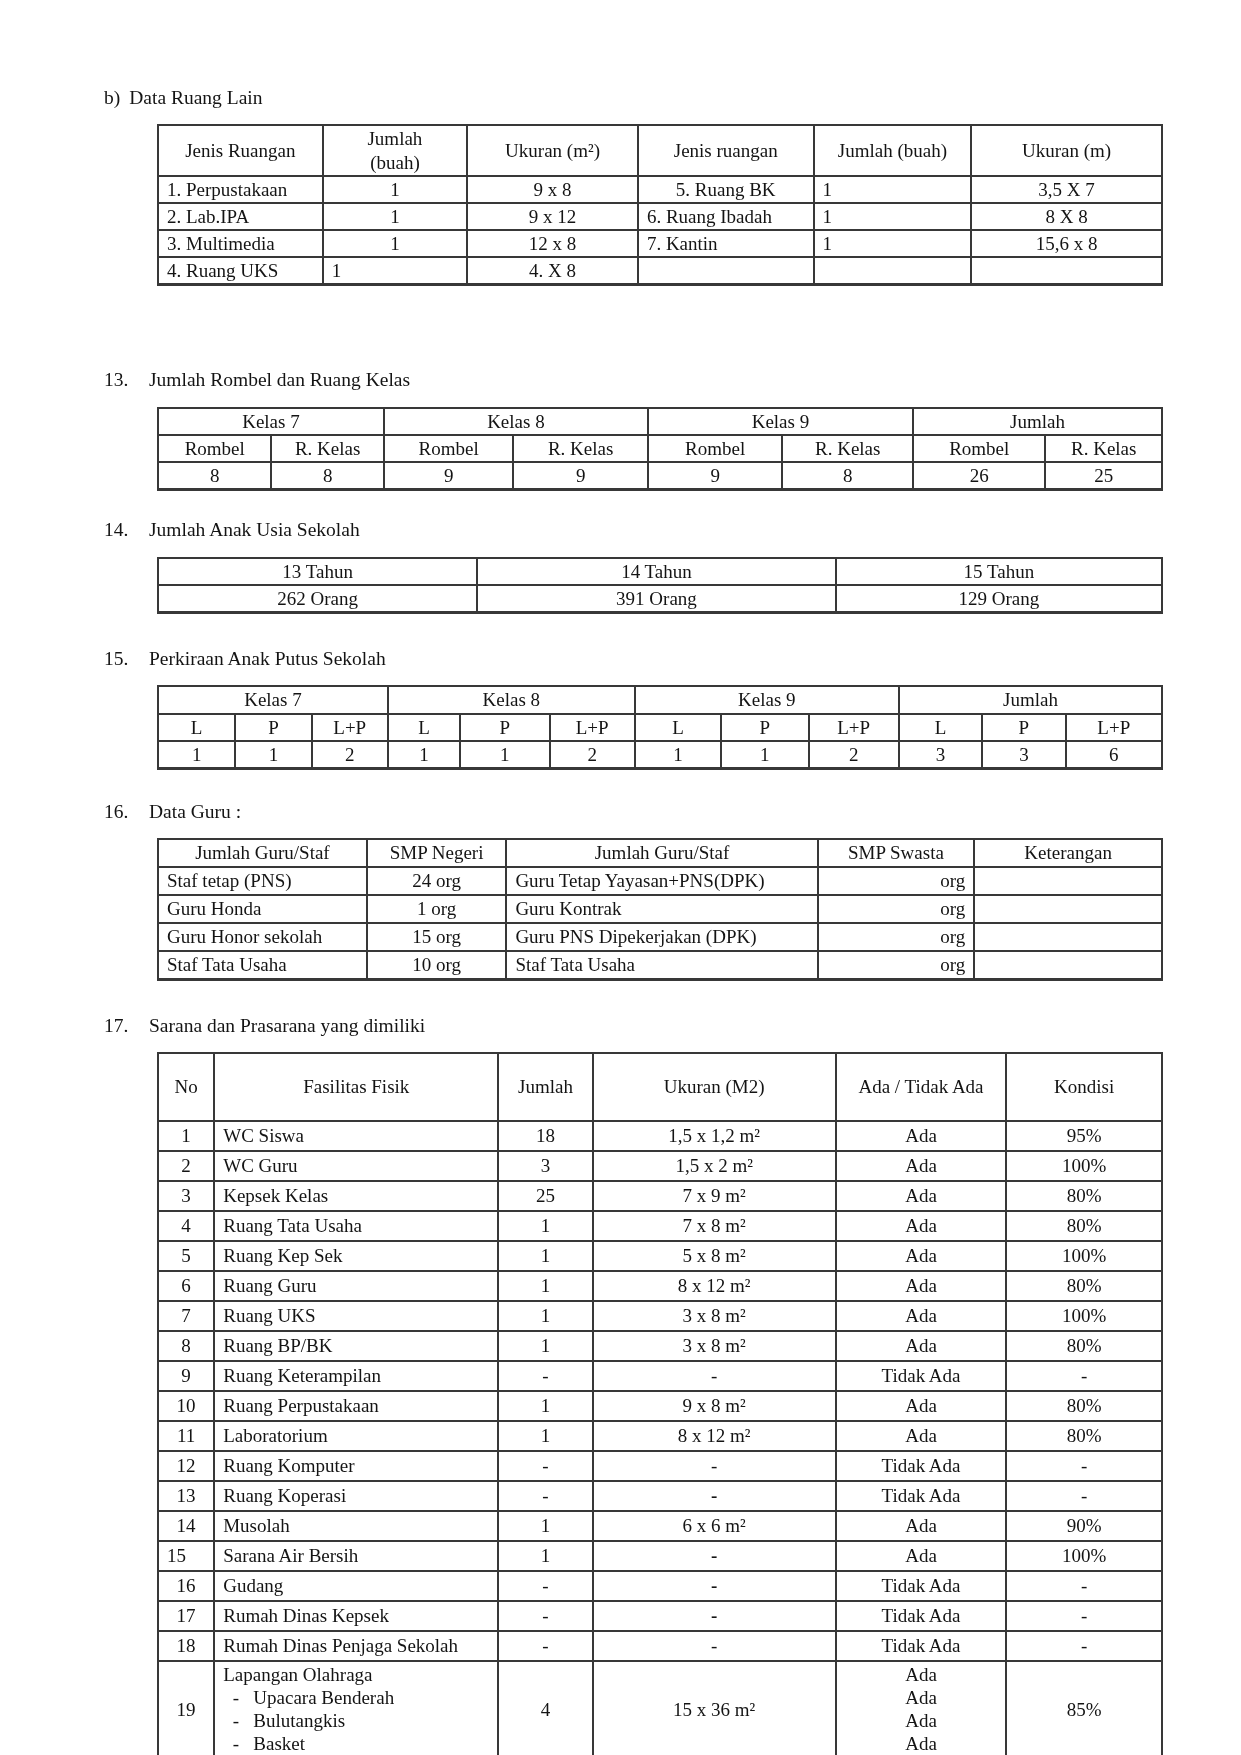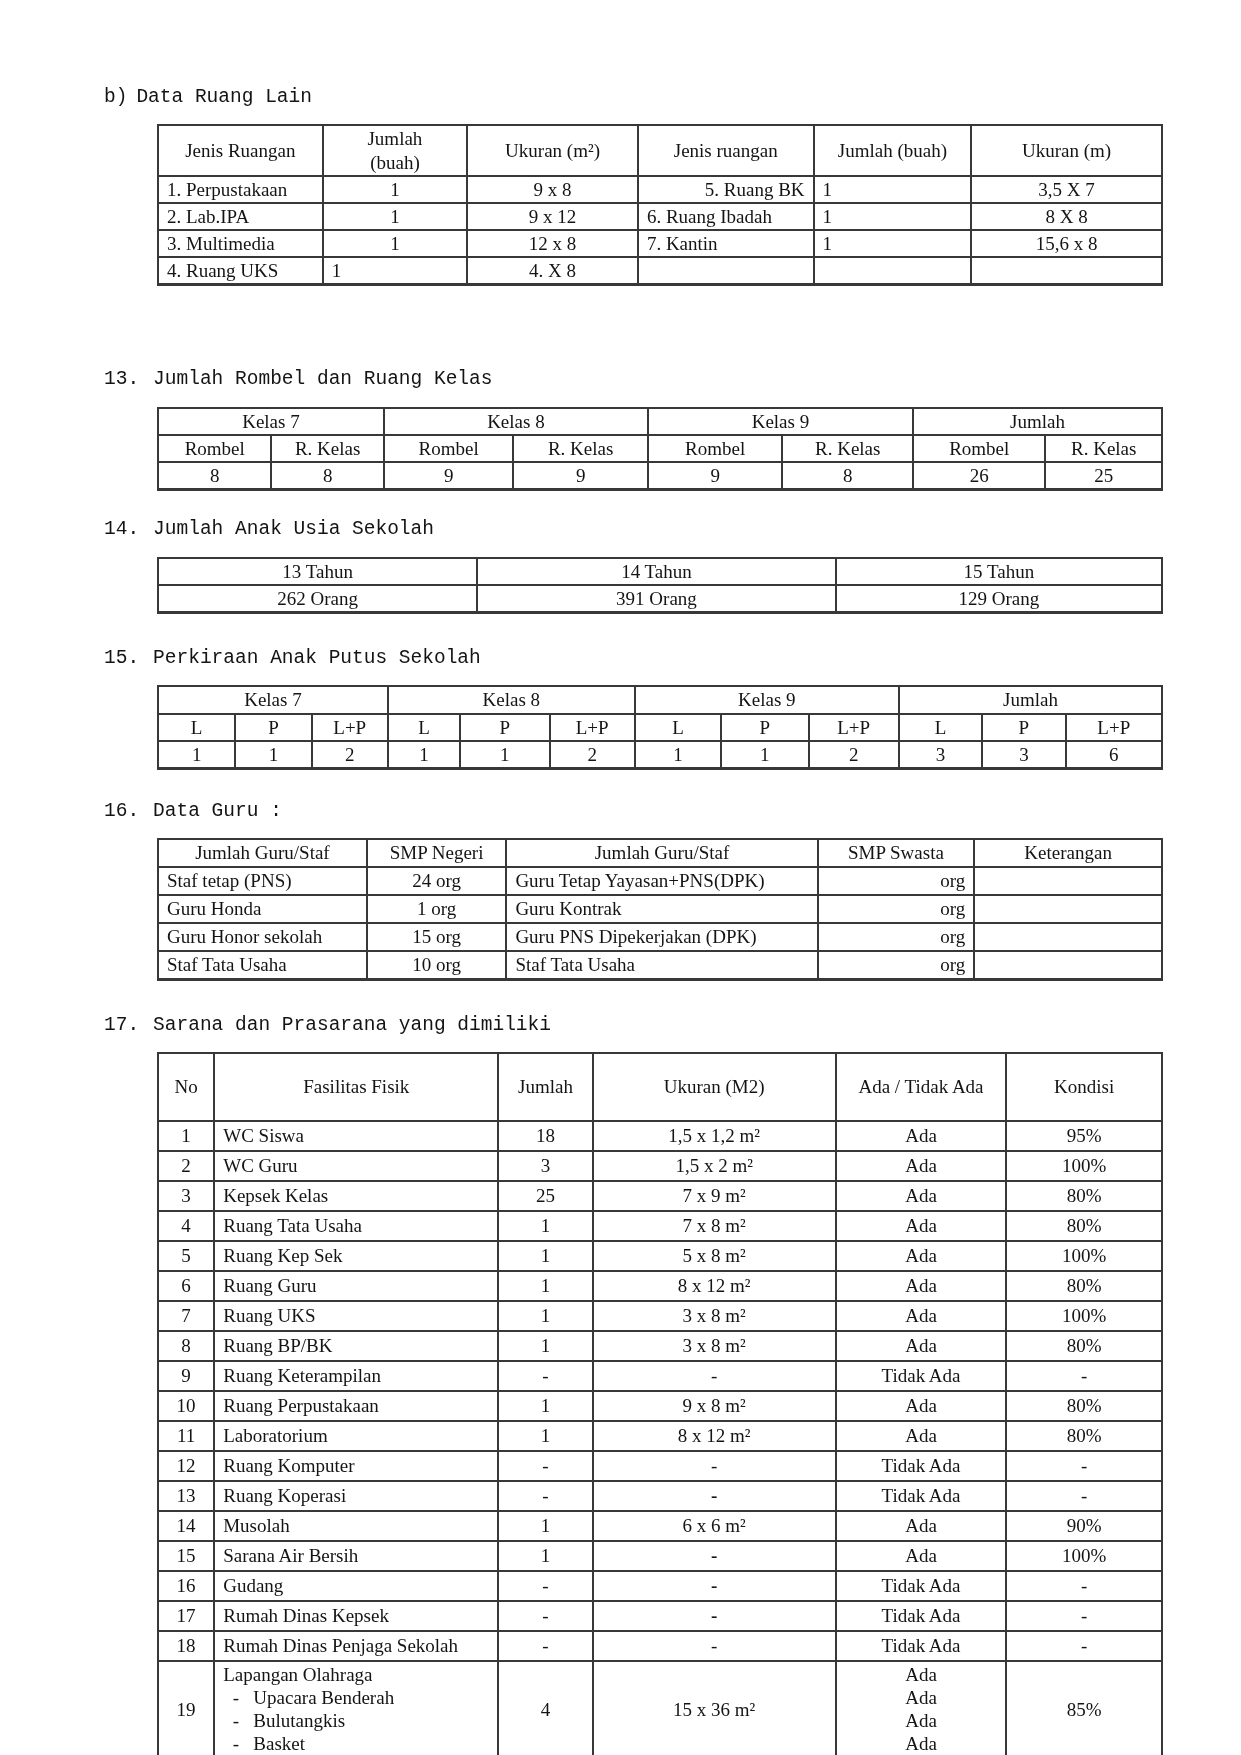--- a/index.html
+++ b/index.html
@@ -11,21 +11,20 @@
     padding: 86px 88px 0 104px;
     font-family: "Liberation Serif", serif;
     color: #141414;
     overflow: hidden;
   }
   .heading {
     font-size: 19.5px;
     line-height: 1.2;
     margin: 0 0 15px 0;
     white-space: nowrap;
-    font-family: Liberation Mono, monospace;
   }
   .h-num { display: inline-block; min-width: 31px; margin-right: 14px; }
   .lvl-b .h-num { min-width: 0; margin-right: 9px; }
 
   .tbl { margin-left: 53px; }
   .tbl table {
     border-collapse: collapse;
     table-layout: fixed;
     width: 1006px;
     border-bottom: 3px solid #383838;
@@ -80,21 +79,21 @@
           <th>Jenis ruangan</th>
           <th>Jumlah (buah)</th>
           <th>Ukuran (m)</th>
         </tr>
       </thead>
       <tbody>
         <tr>
           <td style="text-align: left;">1. Perpustakaan</td>
           <td style="text-align: center;">1</td>
           <td style="text-align: center;">9 x 8</td>
-          <td style="text-align: right; border-radius: 12px;">5. Ruang BK</td>
+          <td style="text-align: center; border-radius: 12px;">5. Ruang BK</td>
           <td style="text-align: left;">1</td>
           <td style="text-align: center;">3,5 X 7</td>
         </tr>
         <tr>
           <td style="text-align: left;">2. Lab.IPA</td>
           <td style="text-align: center;">1</td>
           <td style="text-align: center;">9 x 12</td>
           <td style="text-align: left;">6. Ruang Ibadah</td>
           <td style="text-align: left;">1</td>
           <td style="text-align: center;">8 X 8</td>
@@ -438,21 +437,21 @@
         </tr>
         <tr>
           <td style="text-align: center;">14</td>
           <td style="text-align: left;">Musolah</td>
           <td style="text-align: center;">1</td>
           <td style="text-align: center;">6 x 6 m²</td>
           <td style="text-align: center;">Ada</td>
           <td style="text-align: center;">90%</td>
         </tr>
         <tr>
-          <td style="text-align: center;">15</td>
+          <td style="text-align: left;">15</td>
           <td style="text-align: left;">Sarana Air Bersih</td>
           <td style="text-align: center;">1</td>
           <td style="text-align: center; font-weight: 700;">-</td>
           <td style="text-align: center;">Ada</td>
           <td style="text-align: center;">100%</td>
         </tr>
         <tr>
           <td style="text-align: center;">16</td>
           <td style="text-align: left;">Gudang</td>
           <td style="text-align: center;">-</td>

